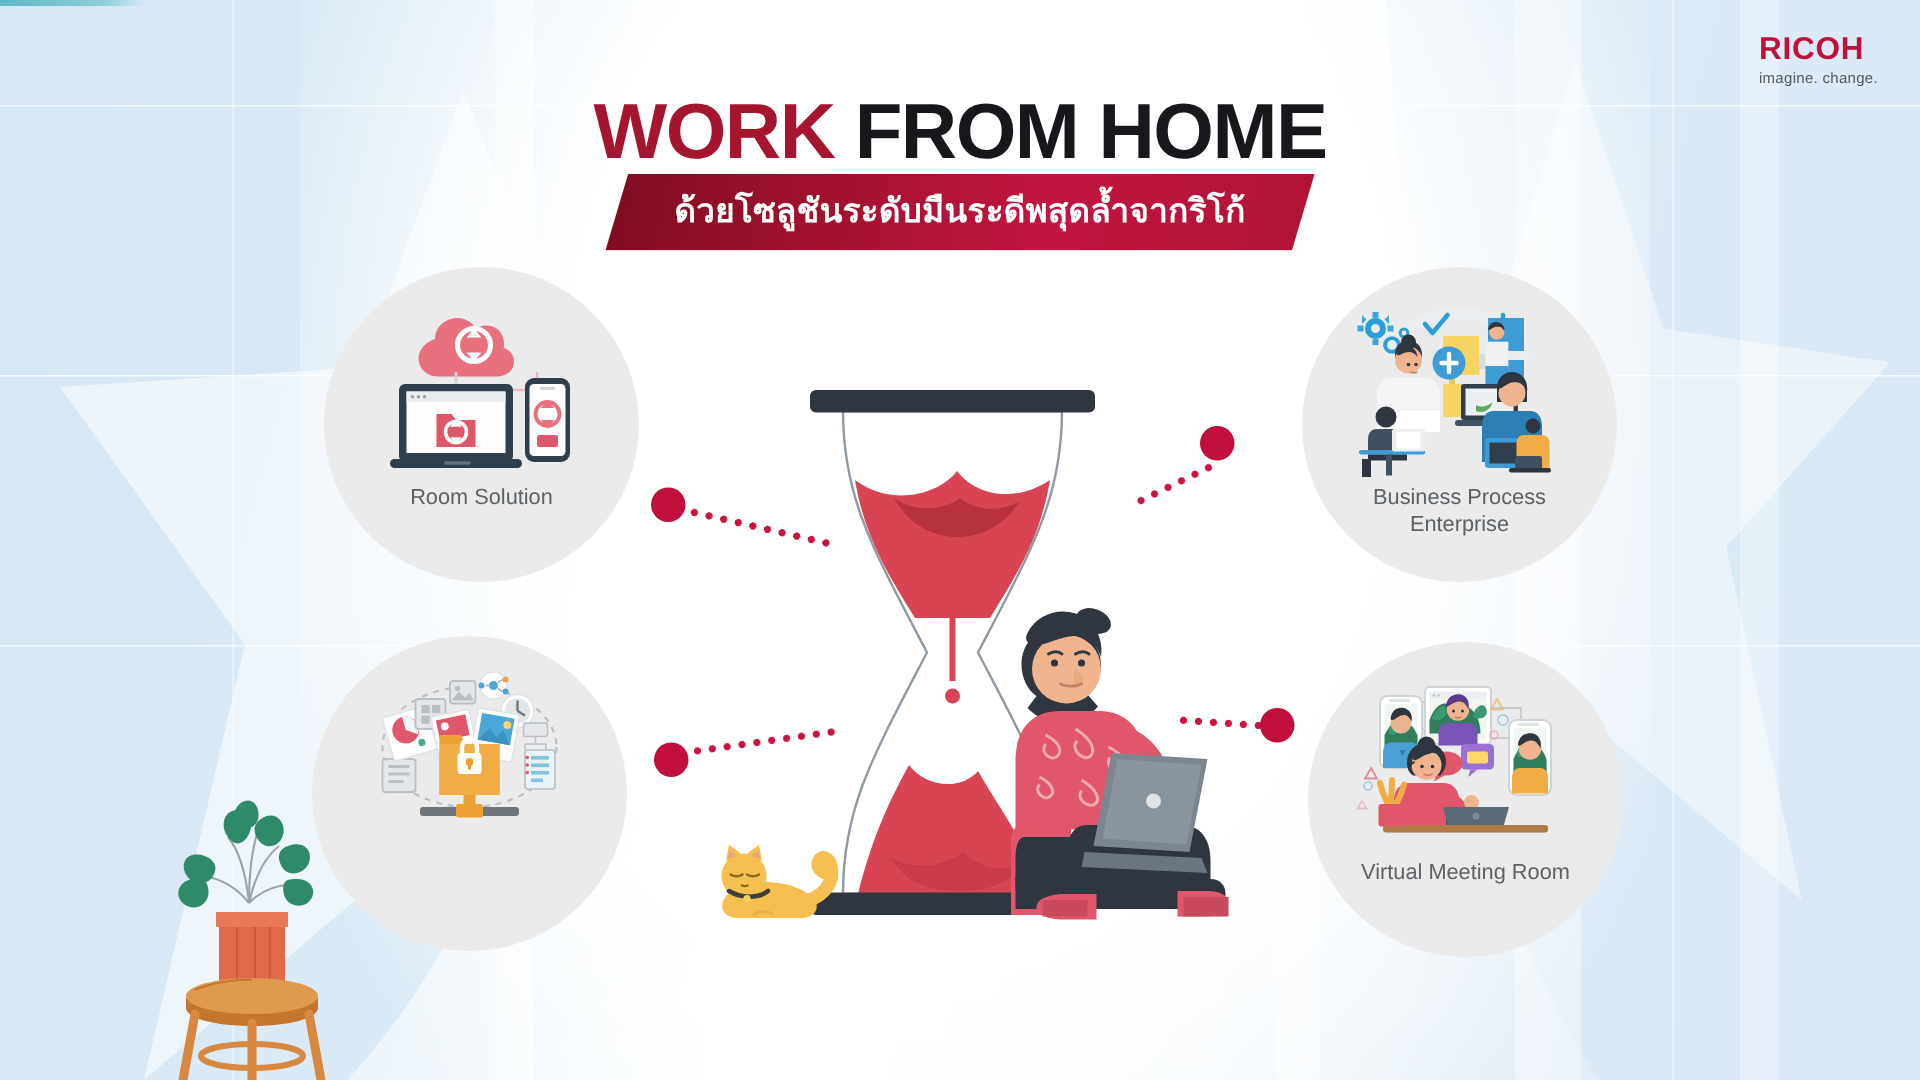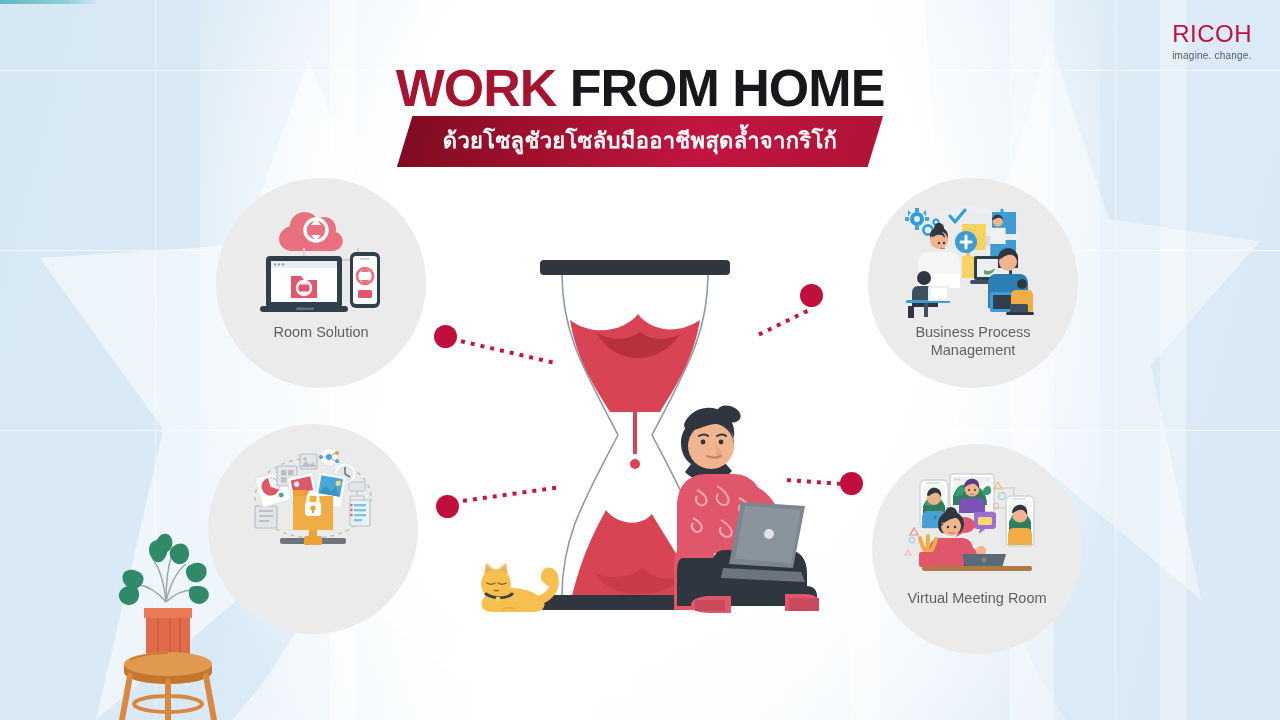--- a/index.html
+++ b/index.html
@@ -25,41 +25,41 @@
     clip-path:polygon(48% 0%,62% 30%,100% 34%,72% 56%,84% 100%,46% 74%,10% 100%,22% 56%,0% 30%,36% 28%);}
   .starShape2{right:20px;top:40px;width:420px;height:560px;background:#ffffff;opacity:.45;
     clip-path:polygon(50% 0%,64% 32%,100% 36%,74% 58%,86% 100%,48% 76%,12% 100%,24% 58%,0% 32%,38% 30%);}
   .vstripe{top:0;width:26px;height:720px;background:#ffffff;opacity:.55;}
   .gridline-h{left:0;width:1280px;height:1px;background:rgba(255,255,255,.75);}
   .gridline-v{top:0;width:1px;height:720px;background:rgba(255,255,255,.6);}
   .tealbar{left:0;top:0;width:98px;height:4px;background:linear-gradient(90deg,#5fb7c4,#8ed0d8 70%,rgba(160,215,222,0));}
 
   
   .logo{position:absolute;right:28px;top:22px;text-align:left;}
-  .logo .wordmark{font-size:24px;font-weight:normal;color:#c0113b;letter-spacing:.5px;line-height:1;}
+  .logo .wordmark{font-size:21px;font-weight:bold;color:#c0113b;letter-spacing:.5px;line-height:1;}
   .logo .tagline{font-size:10px;color:#55585c;margin-top:4px;letter-spacing:.2px;}
 
   
   .headline{position:absolute;left:0;right:0;top:62px;text-align:center;}
   .headline .h-txt{font-size:52px;font-weight:bold;letter-spacing:-1px;line-height:1;}
   .h-work{color:#a61530;}
   .h-rest{color:#16181b;}
   .banner{position:absolute;left:50%;top:116px;transform:translateX(-50%);
     background:linear-gradient(100deg,#7d0c22 0%,#a3112f 32%,#c21541 62%,#b01336 100%);
     padding:7px 46px 9px 46px;
     clip-path:polygon(3.2% 0,100% 0,96.8% 100%,0 100%);}
   .banner span{color:#fff;font-size:22px;font-weight:bold;white-space:nowrap;letter-spacing:.3px;}
 
   
   .feature{position:absolute;width:210px;height:210px;border-radius:50%;
     background:#ebebeb;display:flex;flex-direction:column;align-items:center;justify-content:flex-start;}
   .feature.f-cloud{left:216px;top:178px;}
   .feature.f-ecm{left:208px;top:424px;}
   .feature.f-bpm{left:868px;top:178px;}
-  .feature.f-vmr{left:872px;top:444px;}
+  .feature.f-vmr{left:872px;top:428px;}
   .feature .art{width:150px;height:118px;margin-top:22px;position:relative;}
   .feature .flabel{margin-top:6px;font-size:14.5px;color:#5d6266;text-align:center;line-height:1.24;font-weight:500;width:175px;}
 
   
   .conn{position:absolute;height:6px;
      background-image:radial-gradient(circle,#c8haze 0,#c8143f 2.4px,rgba(0,0,0,0) 2.6px);
      background-image:radial-gradient(circle at 3px 3px,#c8143f 2.3px,rgba(0,0,0,0) 2.5px);
      background-size:10px 6px;background-repeat:repeat-x;}
   .bigdot{position:absolute;width:23px;height:23px;border-radius:50%;background:#c00f3c;}
 
@@ -102,21 +102,21 @@
 
   <div class="logo">
     <div class="wordmark">RICOH</div>
     <div class="tagline">imagine. change.</div>
   </div>
 
   <div class="headline">
     <span class="h-txt h-work">WORK</span><span class="h-txt h-rest">&nbsp;</span><span class="h-txt h-rest">FROM HOME</span>
   </div>
   <div class="banner">
-    <span>ด้วยโซลูชัวยโซลับมืออาชีพสุดล้ำจากริโก้</span>
+    <span>ด้วยโซลูชันระดับมืนระดีพสุดล้ำจากริโก้</span>
   </div>
 
   <div class="conn" style="left:460px;top:338px;width:100px;transform:rotate(13deg);transform-origin:left center;"></div>
   <div class="bigdot" style="left:434px;top:325px;"></div>
 
   <div class="conn" style="left:462px;top:498px;width:98px;transform:rotate(-8deg);transform-origin:left center;"></div>
   <div class="bigdot" style="left:436px;top:495px;"></div>
 
   <div class="conn" style="left:758px;top:332px;width:58px;transform:rotate(-26deg);transform-origin:left center;"></div>
   <div class="bigdot" style="left:800px;top:284px;"></div>
@@ -285,21 +285,21 @@
         </g>
         <g>
             <circle cx="124" cy="84" r="5" fill="#2f3640"></circle>
           <path d="M118 90h12c3 0 5 2 5 6v16h-22V96c0-4 2-6 5-6z" fill="#f0ad46"></path>
           <rect x="112" y="104" width="18" height="10" rx="1.5" fill="#3f5160"></rect>
           <rect x="108" y="112" width="28" height="3" rx="1.5" fill="#2f3640"></rect>
           </g>
         <path d="M86 70c4 2 8 1 11-2-1 5-6 8-11 6z" fill="#5ca860"></path>
       </svg>
     </div>
-    <div class="flabel">Business Process Management</div>
+    <div class="flabel">Business Process Enterprise</div>
   </div>
 
   <div class="feature f-vmr">
     <div class="art">
       <svg viewBox="0 0 150 118" width="150" height="118">
         <path d="M42 18h22v18H42zM90 22h22v20H90z" fill="none" stroke="#c7ccd0" stroke-width="1.2"></path>
         <rect x="18" y="14" width="28" height="48" rx="5" fill="#fff" stroke="#cfd4d8" stroke-width="1.4"></rect>
         <rect x="21" y="19" width="22" height="38" rx="2" fill="#f2f7f2"></rect>
         <path d="M21 40c4-8 8-10 11-10s7 2 11 10v17H21z" fill="#2f7f5e"></path>
         <path d="M24 36c2-6 6-9 8-6s1 7-3 9-6 1-5-3z" fill="#3c9a72"></path>

